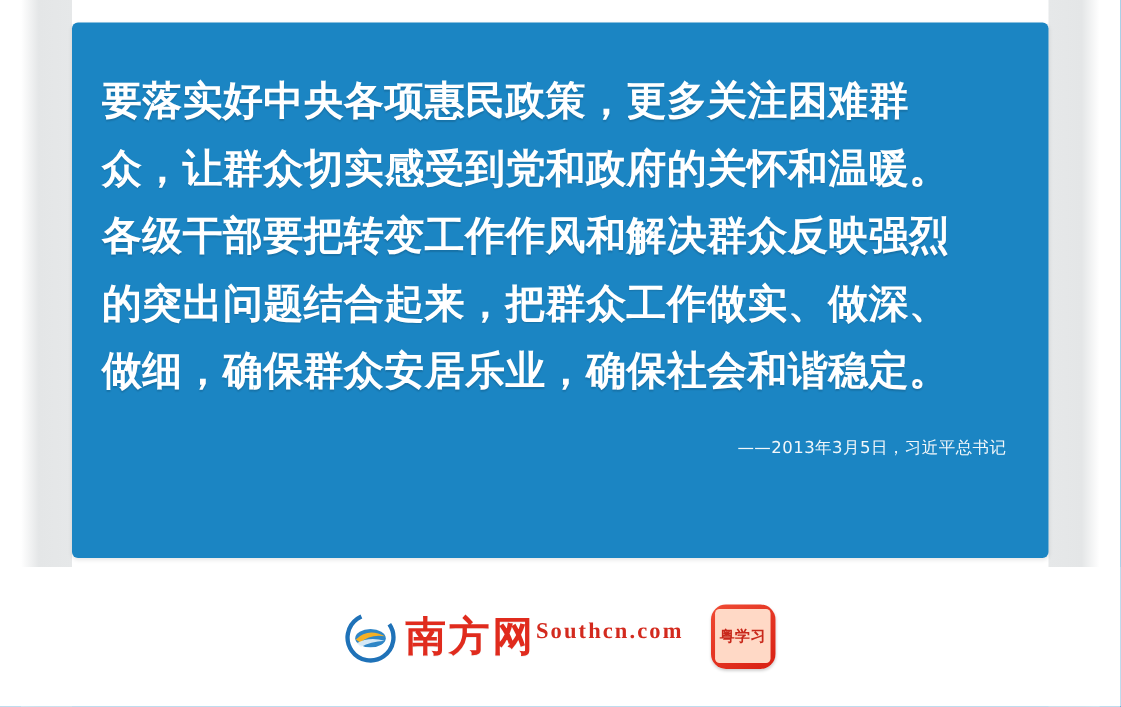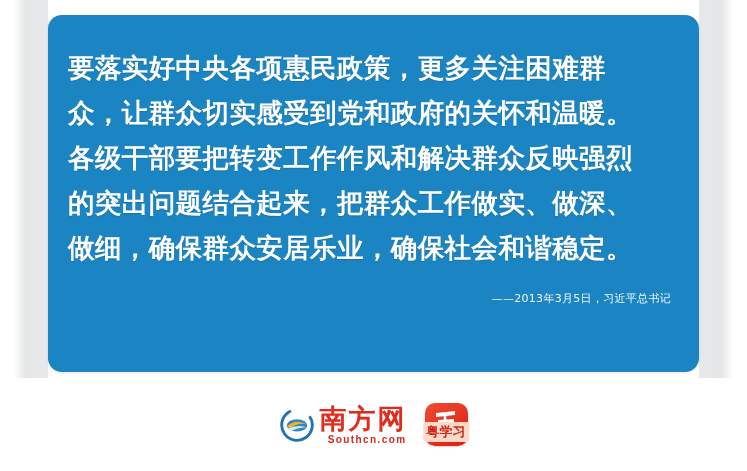--- a/index.html
+++ b/index.html
@@ -34,21 +34,21 @@
   }
 
   
   .quote-card {
     position: absolute;
     left: 48px;
     top: 15px;
     width: 651px;
     height: 357px;
     background: #1b85c3;
-    border-radius: 14px;
+    border-radius: 4px;
     box-sizing: border-box;
     padding: 30px 22px 18px 20px;
     box-shadow: 0 1px 3px rgba(0,0,0,0.10);
     overflow: hidden;
   }
 
   .quote-body {
     color: #ffffff;
     font-family: "DejaVu Sans", "Liberation Sans", sans-serif;
     font-weight: 700;
@@ -93,36 +93,36 @@
     gap: 6px;
     height: 44px;
   }
   .southcn-mark {
     width: 34px;
     height: 34px;
     flex: 0 0 34px;
   }
   .southcn-wordmark {
     display: flex;
-    flex-direction: column;
-    align-items: flex-end;
+    flex-direction: row;
+    align-items: flex-start;
     line-height: 1;
   }
   .southcn-cn {
     font-family: "DejaVu Sans", "Liberation Sans", sans-serif;
     font-weight: 700;
     font-size: 27px;
     color: #e02b1d;
     letter-spacing: 2px;
     text-shadow: 0 1px 0 rgba(0,0,0,0.06);
   }
   .southcn-en {
-    font-family: Liberation Sans, sans-serif;
-    font-weight: 700;
-    font-size: 10px;
+    font-family: Liberation Serif, serif;
+    font-weight: 700;
+    font-size: 15px;
     color: #d32a1e;
     letter-spacing: 1.4px;
     margin-top: 3px;
   }
 
   .logo-yuexuexi {
     width: 43px;
     height: 43px;
     border-radius: 10px;
     background: linear-gradient(145deg, #f04b34 0%, #d81f12 100%);
@@ -134,23 +134,23 @@
     box-shadow: 0 1px 2px rgba(0,0,0,0.18);
   }
   .yx-badge {
     position: absolute;
     bottom: 4px;
     left: 50%;
     transform: translateX(-50%);
     background: #ffd9c6;
     color: #c8271a;
     font-family: Liberation Sans, sans-serif;
-    font-size: 13px;
-    font-weight: 700;
-    padding: 1px 3px;
+    font-size: 10px;
+    font-weight: 700;
+    padding: 11px 3px;
     border-radius: 3px;
     white-space: nowrap;
     letter-spacing: 0.2px;
   }
 </style>
 </head>
 <body>
 
 <div class="page">
 

